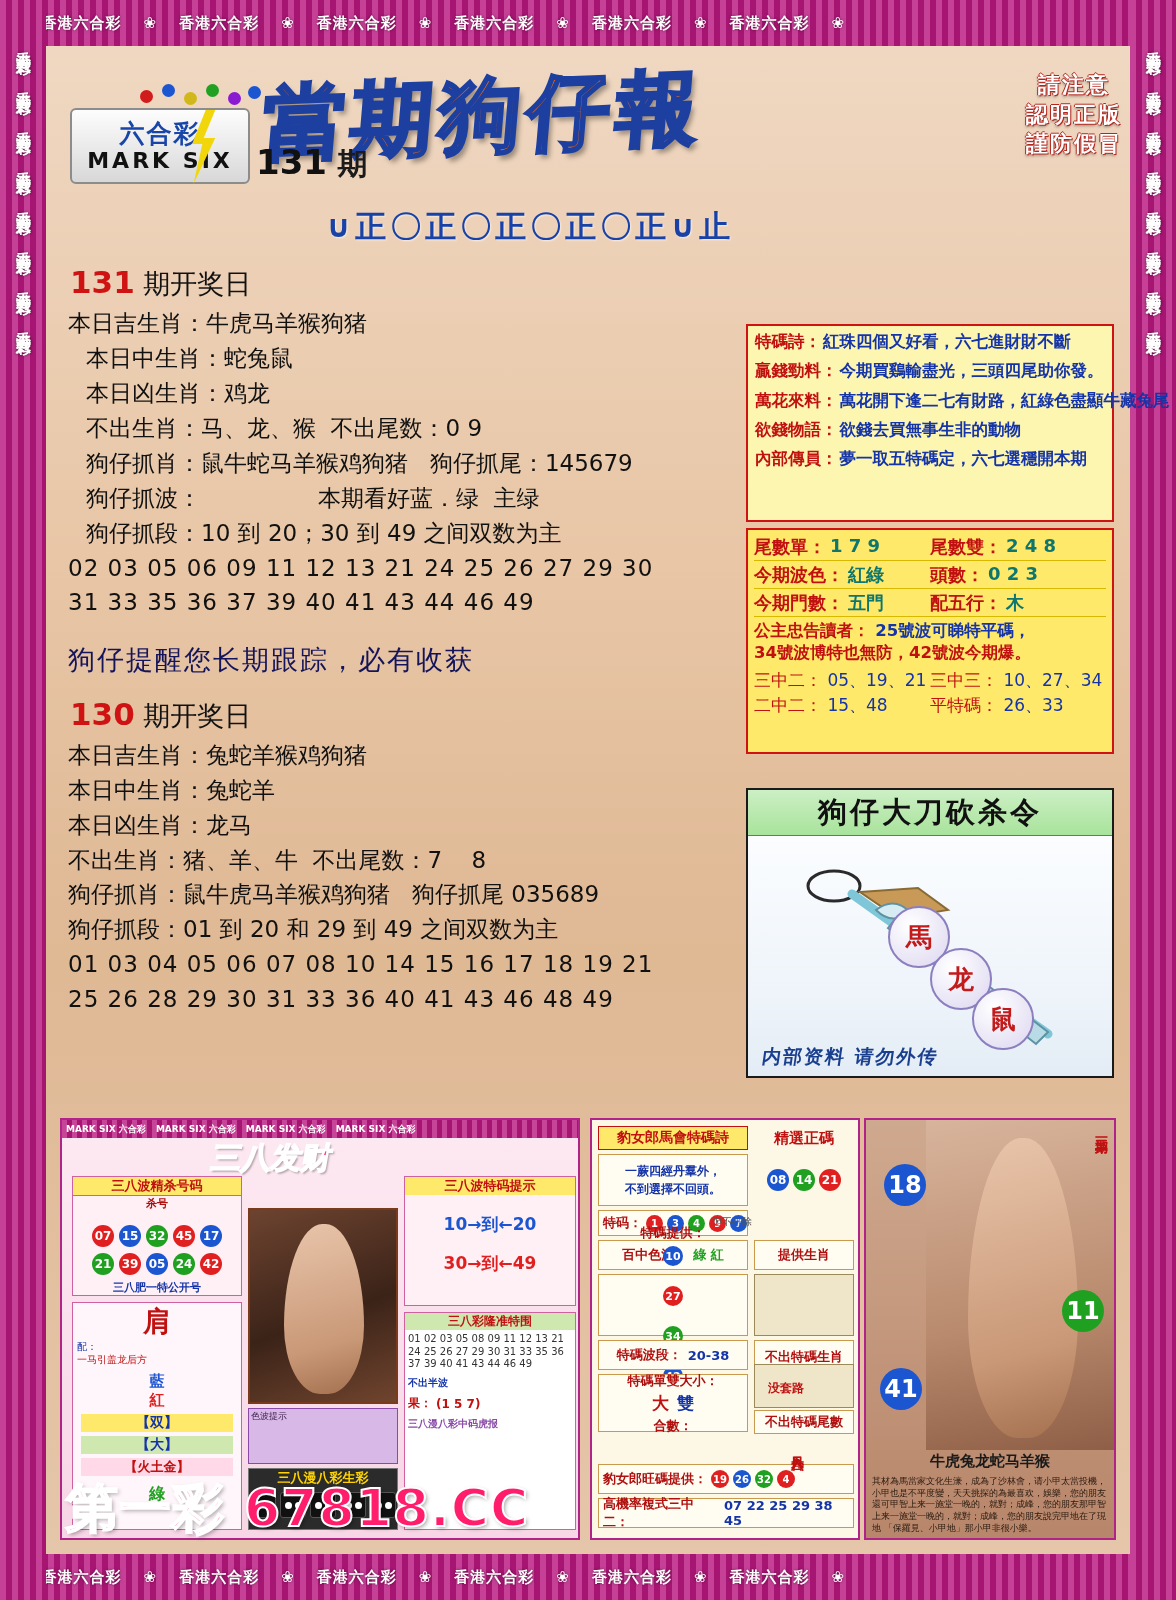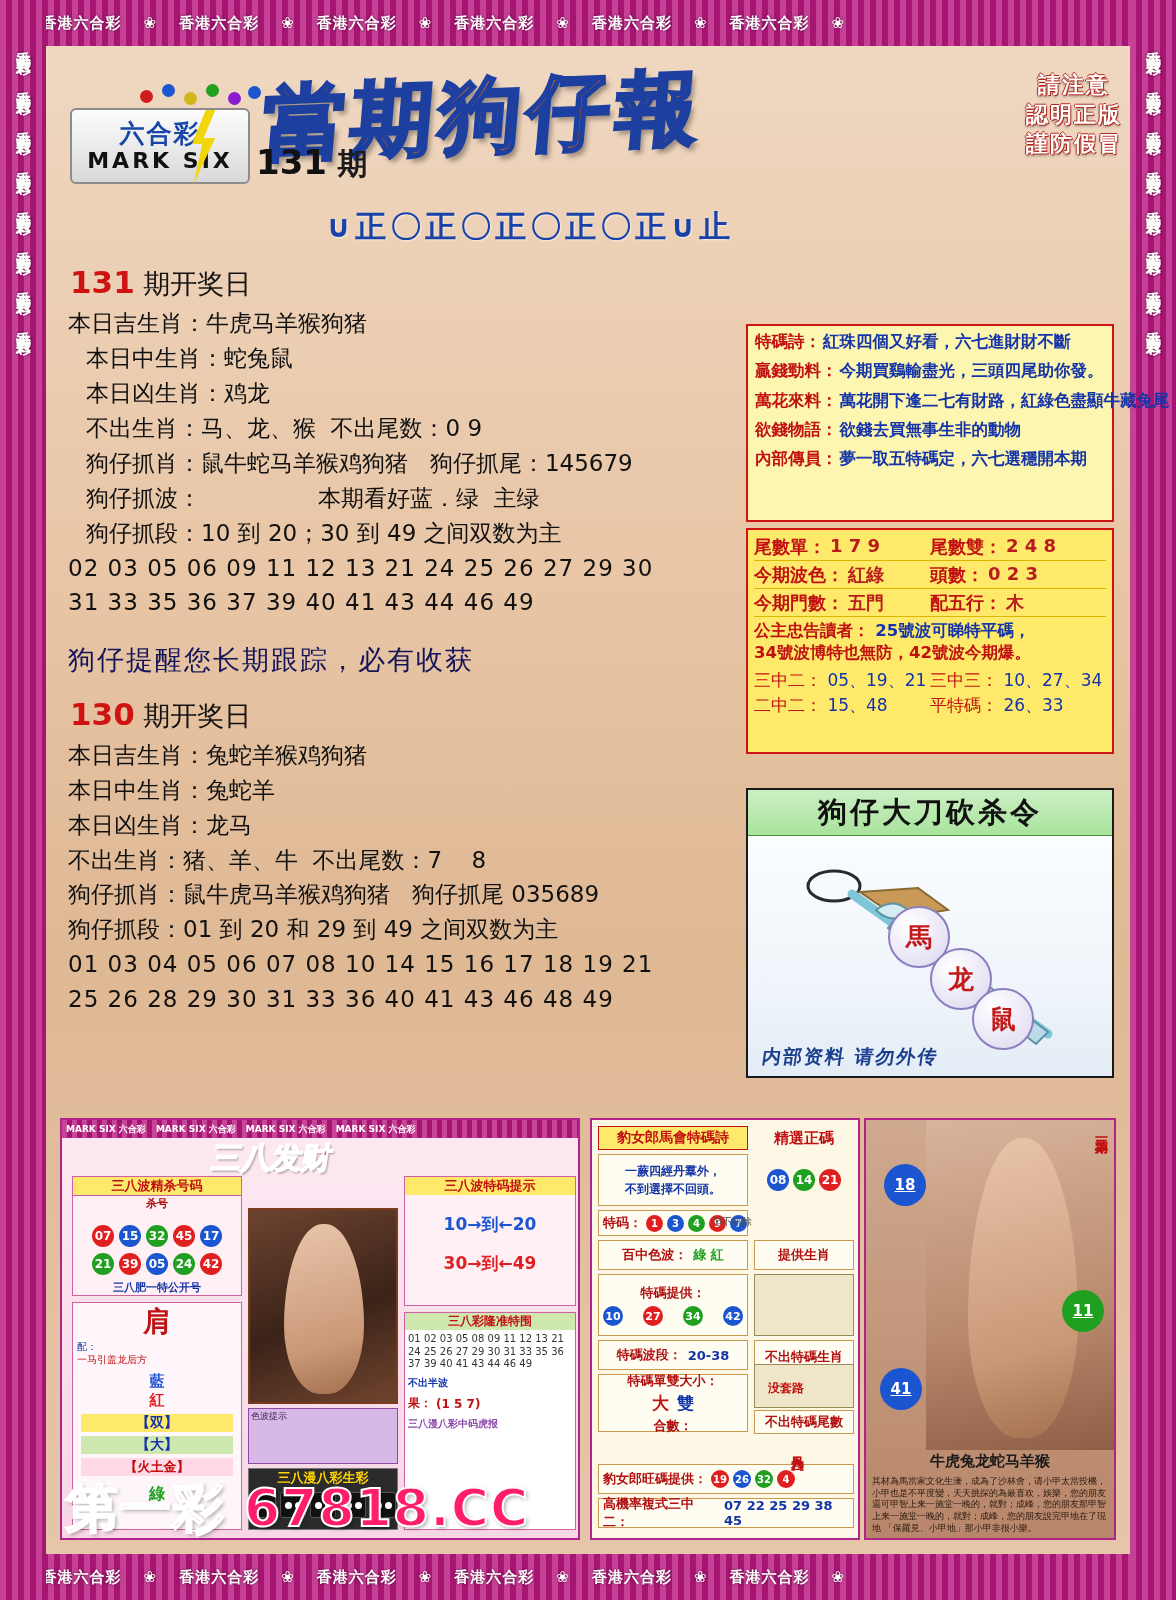--- a/index.html
+++ b/index.html
@@ -142,21 +142,21 @@
     position:absolute; left:700px; top:482px; width:368px; height:226px;
     background:#ffe96a;
     border:2px solid #cf1313;
     padding:3px 6px;
   }
   .srow{
     display:flex; align-items:center; font-size:18px; font-weight:bold;
     border-bottom:1px solid #d9b800; height:28px; white-space:nowrap;
   }
   .srow .c1{ color:#c01010; }
-  .srow .c2{ color:#b91c1c; }
+  .srow .c2{ color:#0f766e; }
   .srow .half{ width:50%; display:flex; gap:4px; }
   .adv{
     font-size:16.5px; font-weight:bold; color:#c01010; line-height:1.34;
     margin-top:3px;
   }
   .adv .b{ color:#1534a8; }
   .grid2{
     display:grid; grid-template-columns:1fr 1fr; margin-top:4px;
     font-size:17px;font-weight:normal;
   }
@@ -221,21 +221,21 @@
     -webkit-text-stroke:1.5px #ffffff;
     transform:skewX(-10deg);
     text-shadow:2px 2px 2px rgba(0,0,0,.3);
   }
   .ball{
     display:inline-flex;align-items:center;justify-content:center;
     width:22px;height:22px;border-radius:50%;
     font-size:12px;font-weight:bold;color:#fff;
   }
   .ball.r{background:#e02020;} .ball.b{background:#1b55d0;} .ball.g{background:#20a020;}
-  .ball.xl{width:42px;height:42px;font-size:15px;text-decoration:underline;}
+  .ball.xl{width:42px;height:42px;font-size:24px;}
   .pinkbox{
     position:absolute; background:#fff0f6; border:1px solid #d060a0;
   }
   .girl{
     position:absolute; border:2px solid #7a3b1d;
     background:linear-gradient(160deg,#6d4330,#3b2318 55%, #70442e);
   }
   .girl2{
     position:absolute;
     background:linear-gradient(170deg,#d8b49c,#b98a6d 60%,#8e5f46);
@@ -634,21 +634,21 @@
         </div>
 
         <div class="cell" style="left:6px;top:120px;width:150px;height:30px;gap:6px;">
           <span>百中色波：</span>
           <span style="color:#20a020;">綠 紅</span>
         </div>
         <div class="cell" style="left:162px;top:120px;width:100px;height:30px;">提供生肖</div>
 
         <div class="cell" style="left:6px;top:154px;width:150px;height:62px;flex-direction:column;gap:4px;">
           <span>特碼提供：</span>
-          <span style="display:flex;gap:20px;">
+          <span style="display:flex;gap:20px;flex-direction:column;">
             <span class="ball b" style="width:20px;height:20px;font-size:11px;">10</span>
             <span class="ball r" style="width:20px;height:20px;font-size:11px;">27</span>
             <span class="ball g" style="width:20px;height:20px;font-size:11px;">34</span>
             <span class="ball b" style="width:20px;height:20px;font-size:11px;">42</span>
           </span>
         </div>
         <div class="animal" style="left:162px;top:154px;width:100px;height:62px;"></div>
 
         <div class="cell" style="left:6px;top:220px;width:150px;height:30px;gap:6px;">
           <span>特碼波段：</span>

